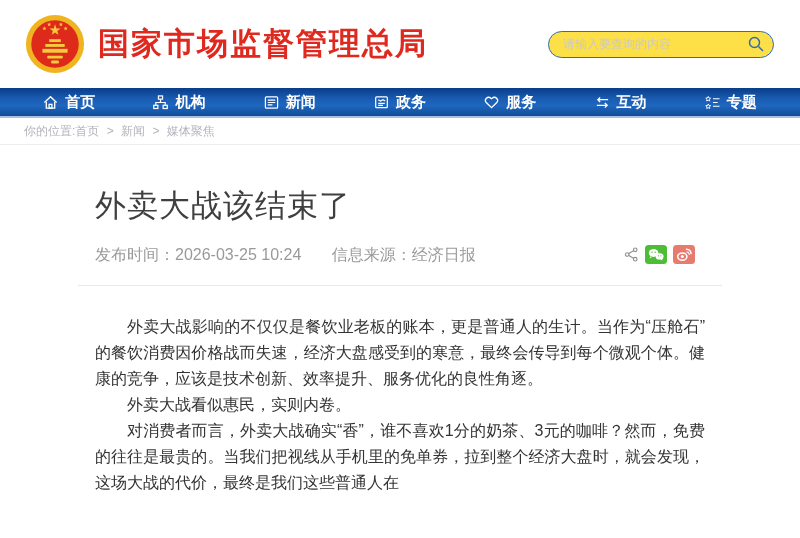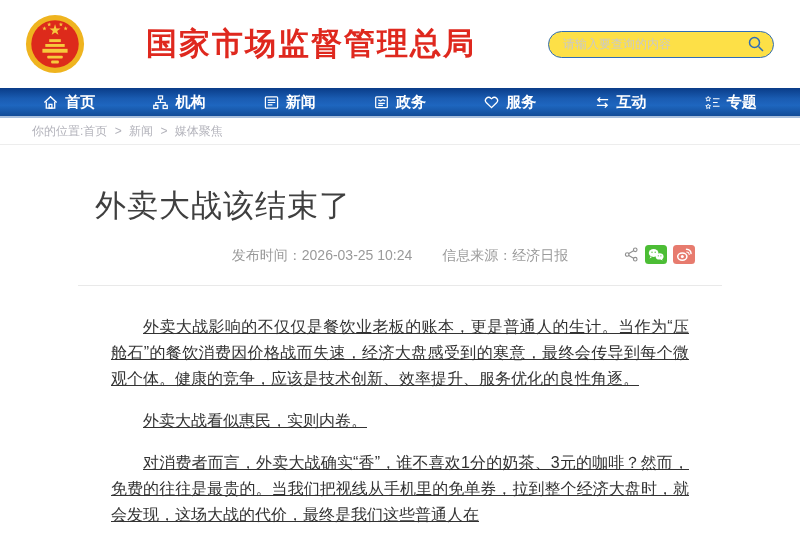--- a/index.html
+++ b/index.html
@@ -4,60 +4,60 @@
 <style>
   * { margin: 0; padding: 0; box-sizing: border-box; }
   html, body { width: 800px; height: 538px; overflow: hidden; background: #fff;
     font-family: "Liberation Sans", sans-serif; }
 
   
   .site-header { height: 88px; display: flex; align-items: center;
     justify-content: space-between; padding: 0 26px 0 24px; background: #fff; }
   .brand { display: flex; align-items: center; }
   .emblem { width: 62px; height: 62px; display: block; margin-right: 12px; }
-  .brand-text { display: flex; flex-direction: column; margin-left: 48px; }
+  .brand-text { display: flex; flex-direction: column; }
   .site-title { font-size: 31px; font-weight: 700; color: #df281e; letter-spacing: 2px; line-height: 1.15; }
   .site-subtitle { font-size: 11px; color: #df281e; letter-spacing: 1.6px; margin-top: 3px; }
 
   .search-box { position: relative; width: 226px; height: 27px; }
   .search-box input { width: 100%; height: 100%; border: 1px solid #2f6db8;
     border-radius: 14px; padding: 0 32px 0 14px; font-size: 12px; color: #555;
     outline: none; background: #fde047; font-family: "Liberation Sans", sans-serif; }
   .search-box input::placeholder { color: #c9c9c9; }
   .search-icon { position: absolute; right: 9px; top: 4px; width: 18px; height: 18px; cursor: pointer; }
 
   
   .main-nav { height: 30px; display: flex; align-items: stretch;
     justify-content: space-around; padding: 0 14px;
     background: linear-gradient(180deg, #0a3c88 0%, #1a5cb2 38%, #1e66bf 62%, #124c98 100%);
     border-bottom: 2px solid #a9bfdd; }
   .nav-item { display: flex; align-items: center; gap: 7px; color: #fff;
     font-size: 15px; font-weight: 700; text-decoration: none; cursor: pointer; }
   .nav-item .nicon { width: 15px; height: 15px; display: block; }
 
   
-  .breadcrumb { height: 27px; line-height: 27px; padding-left: 32px;
+  .breadcrumb { height: 27px; line-height: 27px; padding-left: 24px;
     font-size: 12px; color: #b3b3bb; background: #fff; border-bottom: 1px solid #ededed; }
   .breadcrumb a { color: #b3b3bb; text-decoration: none; cursor: pointer; }
   .crumb-sep { margin: 0 4px; }
 
   
   .content { padding: 0 95px; background: #fff; }
   .article-title { text-align: left; font-size: 31px; font-weight: 400;
     color: #3f3f3f; margin-top: 40px; letter-spacing: 1px; }
-  .article-meta { position: relative; margin-top: 18px; text-align: center;
-    font-size: 14px; color: #9a9a9a; height: 20px; line-height: 20px; }
+  .article-meta { position: relative; margin-top: 18px; 
+    font-size: 16px; color: #9a9a9a; height: 20px; line-height: 20px; }
   .meta-source { margin-left: 26px; }
   .share-bar { position: absolute; right: 10px; top: 0; display: flex;
     align-items: center; gap: 6px; }
   .share-btn { display: block; cursor: pointer; }
   .meta-divider { border: none; border-top: 1px solid #e9e9e9; margin: 20px -17px 0; }
   .article-body { margin-top: 28px; font-size: 16px; line-height: 26px;
     color: #333; text-align: justify; }
-  .article-body p { text-indent: 2em; margin: 16px; text-decoration: underline; }
+  .article-body p { text-indent: 2em; margin: 0; }
 </style>
 </head>
 <body>
 
 <header class="site-header">
   <div class="brand">
     <span class="emblem">
       <svg viewBox="0 0 64 64" width="62" height="62">
         <circle cx="32" cy="32" r="30" fill="#efb41f"></circle>
         <circle cx="32" cy="32" r="24.5" fill="#dd2a1b"></circle>

